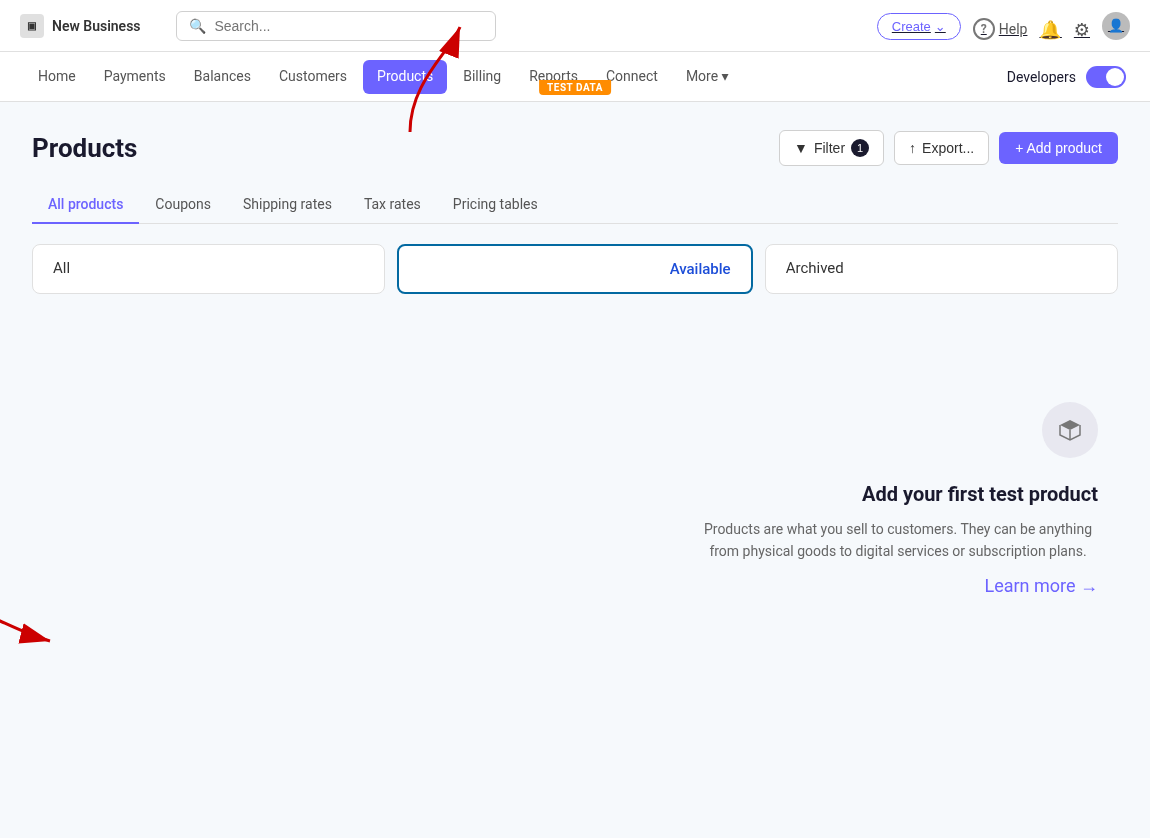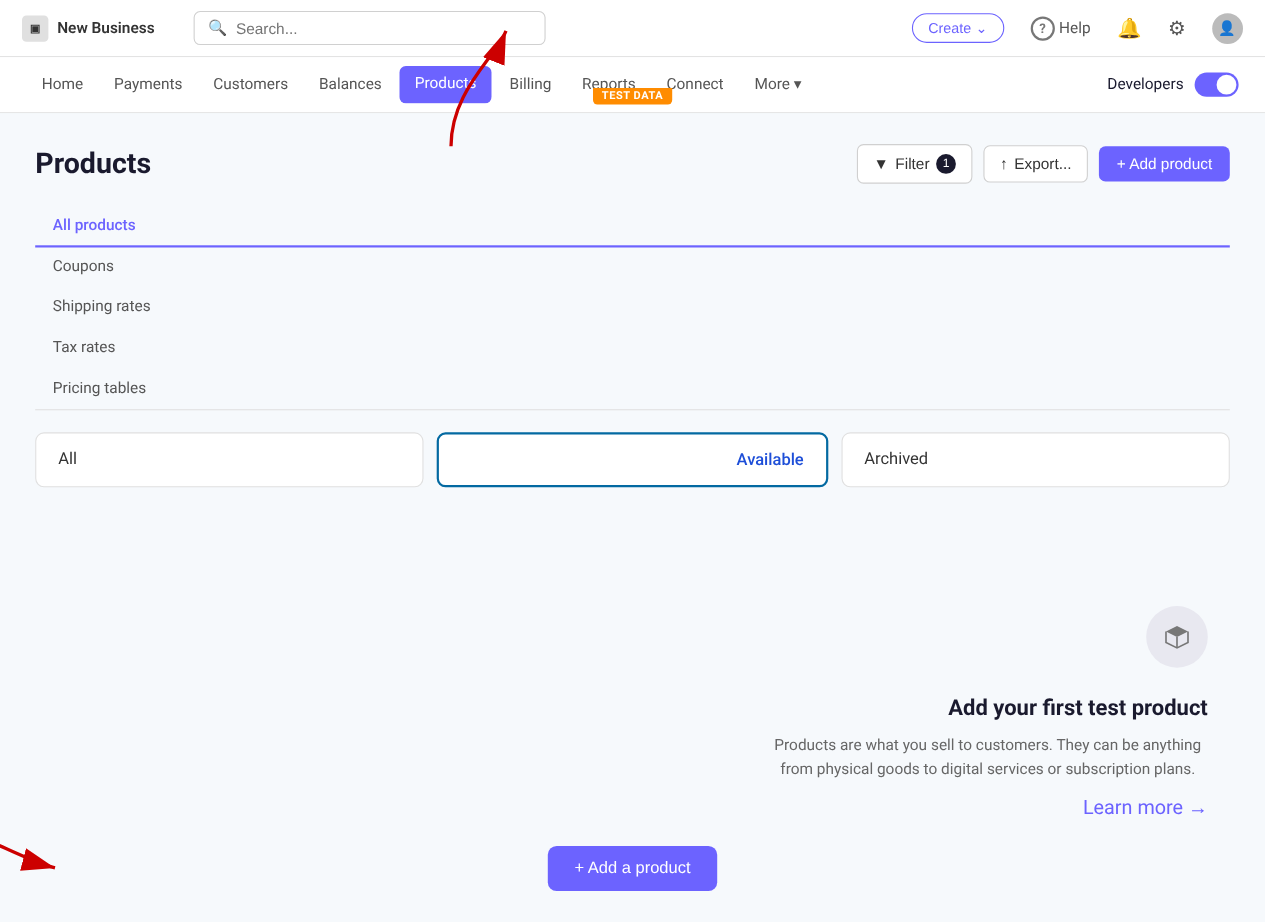--- a/index.html
+++ b/index.html
@@ -4,21 +4,21 @@
   <style>
     * { box-sizing: border-box; margin: 0; padding: 0; }
     body { font-family: -apple-system, BlinkMacSystemFont, 'Segoe UI', Roboto, sans-serif; background: #f6f9fc; color: #1a1a2e; font-size: 14px; }
 
     
     .topbar { display: flex; align-items: center; background: #fff; border-bottom: 1px solid #e0e0e0; padding: 0 20px; height: 52px; gap: 16px; }
     .brand { display: flex; align-items: center; gap: 8px; font-weight: 600; font-size: 14px; color: #333; min-width: 140px; }
     .brand-icon { width: 24px; height: 24px; background: #e0e0e0; border-radius: 4px; display: flex; align-items: center; justify-content: center; font-size: 10px; }
     .search-bar { flex: 1; max-width: 320px; display: flex; align-items: center; border: 1px solid #d0d0d0; border-radius: 6px; padding: 6px 12px; gap: 8px; background: #fff; color: #999; }
     .search-bar input { border: none; outline: none; background: transparent; font-size: 14px; color: #666; width: 100%; }
-    .topbar-right { display: flex; align-items: center; gap: 24px; margin-left: auto; }
+    .topbar-right { display: flex; align-items: flex-end; gap: 12px; margin-left: auto; text-decoration: underline; }
     .create-btn { border: 1.5px solid #6c63ff; border-radius: 20px; padding: 5px 14px; background: #fff; color: #6c63ff; font-size: 13px; font-weight: 500; cursor: pointer; display: flex; align-items: center; gap: 4px; }
     .help-btn { display: flex; align-items: center; gap: 4px; color: #555; font-size: 14px; cursor: pointer; }
     .icon-circle { width: 22px; height: 22px; border-radius: 50%; border: 2px solid #777; display: flex; align-items: center; justify-content: center; font-size: 12px; color: #777; font-weight: bold; }
     .bell-icon { font-size: 18px; color: #555; cursor: pointer; }
     .gear-icon { font-size: 18px; color: #555; cursor: pointer; }
     .user-icon { width: 28px; height: 28px; border-radius: 50%; background: #bbb; display: flex; align-items: center; justify-content: center; font-size: 13px; color: white; cursor: pointer; }
 
     
     .nav { display: flex; align-items: center; background: #fff; border-bottom: 1px solid #e0e0e0; padding: 0 24px; gap: 0; position: relative; }
     .nav-item { padding: 16px 14px; font-size: 14px; color: #555; cursor: pointer; white-space: nowrap; border-bottom: 2px solid transparent; margin-bottom: -1px; }
@@ -32,21 +32,21 @@
     .page { padding: 28px 32px; background: #f6f9fc; min-height: calc(838px - 104px); position: relative; }
     .page-header { display: flex; align-items: center; margin-bottom: 20px; }
     .page-title { font-size: 26px; font-weight: 700; color: #1a1a2e; }
     .header-actions { margin-left: auto; display: flex; align-items: center; gap: 10px; }
     .filter-btn { display: flex; align-items: center; gap: 6px; padding: 8px 14px; border: 1px solid #d0d0d0; border-radius: 6px; background: #fff; color: #333; font-size: 14px; cursor: pointer; }
     .filter-badge { background: #1a1a2e; color: white; border-radius: 50%; width: 18px; height: 18px; font-size: 11px; display: inline-flex; align-items: center; justify-content: center; }
     .export-btn { display: flex; align-items: center; gap: 6px; padding: 8px 14px; border: 1px solid #d0d0d0; border-radius: 6px; background: #fff; color: #333; font-size: 14px; cursor: pointer; }
     .add-product-btn { display: flex; align-items: flex-end; gap: 6px; padding: 8px 16px; border: none; border-radius: 6px; background: #6c63ff; color: white; font-size: 14px; font-weight: 500; cursor: pointer; }
 
     
-    .sub-tabs { display: flex; gap: 0; border-bottom: 1px solid #e0e0e0; margin-bottom: 20px; flex-direction: column; }
+    .sub-tabs { display: flex; gap: 0; border-bottom: 1px solid #e0e0e0; margin-bottom: 20px; }
     .sub-tab { padding: 10px 16px; font-size: 14px; color: #555; cursor: pointer; border-bottom: 2px solid transparent; margin-bottom: -1px; }
     .sub-tab.active { color: #6c63ff; border-bottom: 2px solid #6c63ff; font-weight: 500; }
 
     
     .filter-pills { display: flex; gap: 12px; margin-bottom: 48px; }
     .pill { flex: 1; padding: 14px 20px; background: #fff; border: 1px solid #e0e0e0; border-radius: 8px; font-size: 15px; color: #333; cursor: pointer; max-width: 380px; }
     .pill.active { border: 2px solid #0369a1; color: #1d4ed8; font-weight: 500; text-align: right; }
 
     
     .empty-state { display: flex; flex-direction: column; align-items: flex-end; justify-content: center; padding: 60px 20px 40px; }
@@ -79,22 +79,22 @@
     </div>
     <span class="bell-icon">🔔</span>
     <span class="gear-icon">⚙</span>
     <div class="user-icon">👤</div>
   </div>
 </div>
 
 <div class="nav">
   <div class="nav-item">Home</div>
   <div class="nav-item">Payments</div>
+  <div class="nav-item">Balances</div>
   <div class="nav-item">Customers</div>
-  <div class="nav-item">Balances</div>
   <div class="nav-item active">Products</div>
   <div class="nav-item">Billing</div>
   <div class="nav-item">Reports</div>
   <div class="nav-item">Connect</div>
   <div class="nav-item">More ▾</div>
   <div class="test-data-badge">TEST DATA</div>
   <div class="developers-right">
     <span>Developers</span>
     <div class="toggle"></div>
   </div>
@@ -160,19 +160,16 @@
 
     <div style="position: relative; width: 100%; display: flex; align-items: center; justify-content: center;">
       <svg style="position: absolute; left: -120px; top: -30px; width: 130px; height: 70px;">
         <defs>
           <marker id="arrowhead2" markerWidth="10" markerHeight="7" refX="10" refY="3.5" orient="auto">
             <polygon points="0 0, 10 3.5, 0 7" fill="#cc0000"></polygon>
           </marker>
         </defs>
         <path d="M 0 10 C 40 10, 80 40, 118 50" stroke="#cc0000" stroke-width="3" fill="none" marker-end="url(#arrowhead2)"></path>
       </svg>
-      <button class="add-product-main">
-        <span>+ Add a product</span>
-      </button>
     </div>
   </div>
 
 </div>
 
 </body></html>

